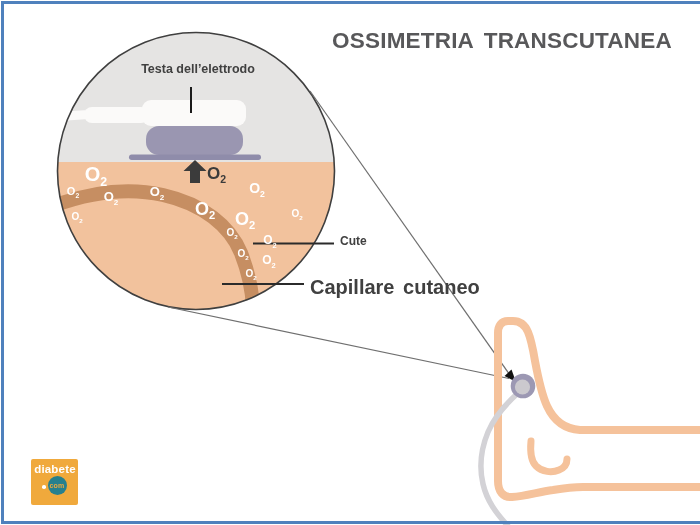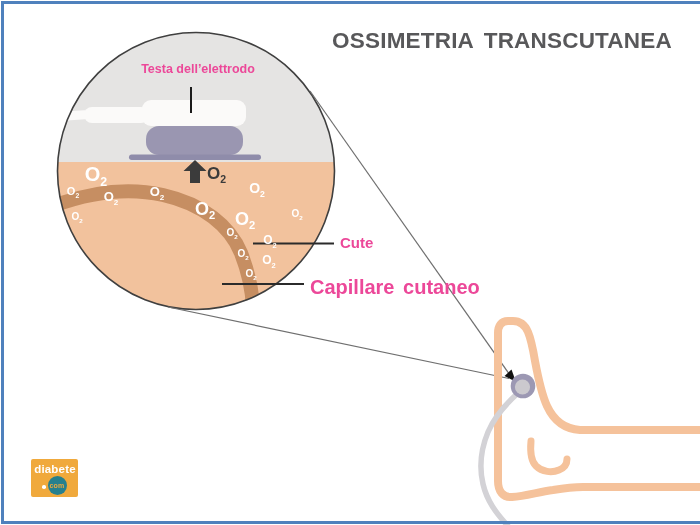--- a/index.html
+++ b/index.html
@@ -3,30 +3,30 @@
 <meta charset="utf-8">
 <style>
   html,body{margin:0;padding:0;background:#fff;}
   .stage{position:relative;width:700px;height:525px;background:#fff;overflow:hidden;
          font-family:"Liberation Sans",sans-serif;padding-left:41px;}
   .frame{position:absolute;inset:1px;border:3px solid var(--border,#4f81bd);pointer-events:none;}
   .title{position:absolute;left:330px;top:28px;width:344px;text-align:center;
          font-weight:bold;font-size:22.5px;color:var(--title,#58585a);
          letter-spacing:.2px;word-spacing:4px;white-space:nowrap;}
   svg.canvas{position:absolute;left:0;top:0;}
-  .t-label{position:absolute;font-weight:bold;color:#ec4899;line-height:1.1;white-space:nowrap;}
+  .t-label{position:absolute;font-weight:bold;color:#404040;line-height:1.1;white-space:nowrap;}
   .testa{left:120px;top:63px;width:156px;text-align:center;font-size:12.5px;}
-  .cute{left:340px;top:235px;font-size:15px;}
+  .cute{left:340px;top:235px;font-size:12px;}
   .capillare{left:310px;top:276px;font-size:20px;word-spacing:3px;}
   .arrow-o2{position:absolute;left:207px;top:165px;font-size:17px;font-weight:bold;
             color:#3b3b3b;line-height:1;}
   .molecule{position:absolute;transform:translate(-50%,-52%);font-weight:bold;color:#fff;
             line-height:1;white-space:nowrap;}
   .stage sub{font-size:62%;}
-  .logo{position:absolute;left:31px;top:459px;width:47px;height:38px;border-radius:2px;
+  .logo{position:absolute;left:31px;top:459px;width:47px;height:46px;border-radius:2px;
         background:var(--logo_orange,#f0a93c);}
   .logo-name{position:absolute;left:2px;top:4px;width:44px;text-align:center;
              font-weight:bold;font-size:11.5px;color:#fff;letter-spacing:.2px;}
   .logo-dot{position:absolute;left:11px;top:26px;width:3.5px;height:3.5px;border-radius:50%;
             background:#fff;}
   .logo-tld-circle{position:absolute;left:16.5px;top:16.5px;width:19px;height:19px;
             border-radius:50%;background:var(--logo_teal,#27808e);
             display:flex;align-items:center;justify-content:center;}
   .logo-tld{font-weight:bold;font-size:7px;color:var(--logo_orange,#f0a93c);letter-spacing:.2px;}
 </style>

